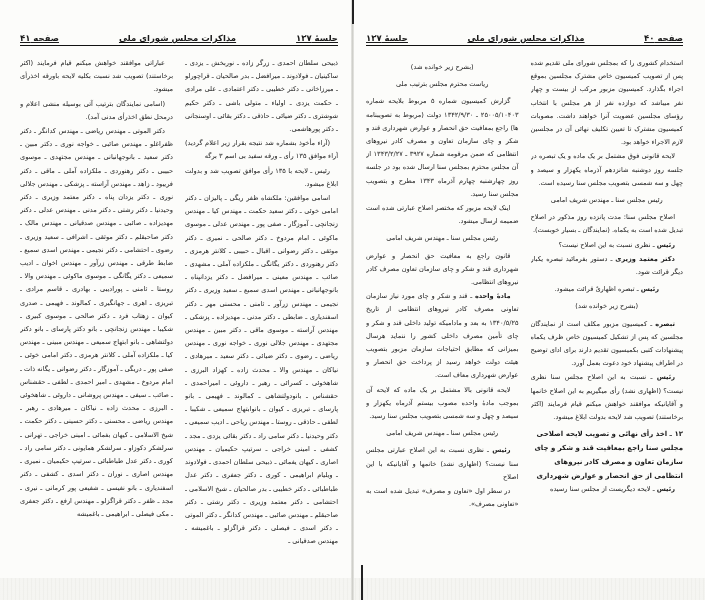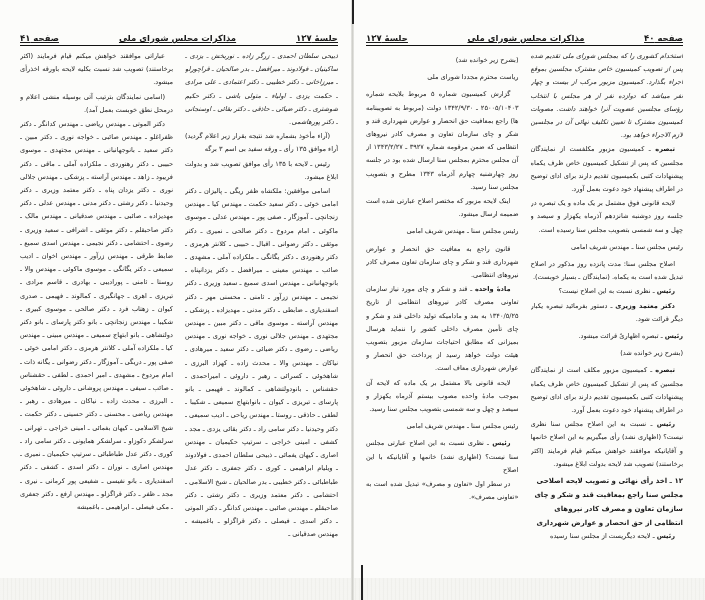--- a/index.html
+++ b/index.html
@@ -29,24 +29,24 @@
     display:flex; justify-content:space-between; align-items:flex-end;
     font-size:8.5px; font-weight:bold; direction:rtl;
     border-bottom:1.6px solid #111; padding-bottom:2px;
   }
   .left .page-head { left:20px; right:14px; }
   .right .page-head { left:14px; right:22px; }
   .page-head span { white-space:nowrap;text-decoration:underline; }
   .cols { position:absolute; top:50px; bottom:28px; display:flex; direction:rtl; gap:12px; }
   .left .cols { left:20px; right:14px; }
   .right .cols { left:14px; right:22px; }
-  .col { flex:1; direction:rtl; text-align:justify; font-size:6.6px; line-height:13.2px; overflow:hidden; }
+  .col { flex:1; direction:rtl; text-align:justify; font-size:6.6px; line-height:13.2px; overflow:hidden;margin-top:7px; }
   .col p { margin:0 0 1px 0; text-indent:8px; }
-  .col p.center { text-align:right; text-indent:0; margin:4px 0; }
-  .col p.noindent { text-indent:0;font-style:italic; }
+  .col p.center { text-align:center; text-indent:0; margin:4px 0; }
+  .col p.noindent { text-indent:0; }
   .col .b { font-weight:bold; }
   .col p.heading { font-weight:bold; text-align:right; text-indent:0; font-size:7px; line-height:14px; margin:3px 0 0 0; }
   .scan-noise {
     position:absolute; left:0; right:0; bottom:0; height:22px;
     background:repeating-linear-gradient(90deg,#f0f0ec 0 3px,#e6e6e1 3px 4px);
     opacity:.6;
   }
 </style>
 </head>
 <body>
@@ -61,52 +61,51 @@
     </div>
     <div class="cols">
       <div class="col">
           <p class="noindent">ذبیحی سلطان احمدی ـ زرگر زاده ـ نوربخش ـ یزدی ـ ساکینیان ـ فولادوند ـ میرافضل ـ بدر صالحیان ـ قراچورلو ـ میرزاخانی ـ دکتر خطیبی ـ دکتر اعتمادی ـ علی مرادی ـ حکمت یزدی ـ اولیاء ـ متولی باشی ـ دکتر حکیم شوشتری ـ دکتر ضیائی ـ حاذقی ـ دکتر بقائی ـ اوسنجانی ـ دکتر پورهاشمی.</p>
           <p>(آراء مأخوذ بشماره شد نتیجه بقرار زیر اعلام گردید) آراء موافق ۱۳۵ رأی ـ ورقه سفید بی اسم ۳ برگه</p>
           <p>رئیس ـ لایحه با ۱۳۵ رأی موافق تصویب شد و بدولت ابلاغ میشود.</p>
           <p>اسامی موافقین: ملکشاه ظفر ریگی ـ پالیزان ـ دکتر امامی خوئی ـ دکتر سعید حکمت ـ مهندس کیا ـ مهندس زنجانچی ـ آموزگار ـ صفی پور ـ مهندس عدلی ـ موسوی ماکوئی ـ امام مردوخ ـ دکتر صالحی ـ نمیری ـ دکتر موثقی ـ دکتر رضوانی ـ اقبال ـ حبیبی ـ کلانتر هرمزی ـ دکتر رهنوردی ـ دکتر یگانگی ـ ملکزاده آملی ـ مشهدی ـ صائب ـ مهندس معینی ـ میرافضل ـ دکتر یزدانپناه ـ بانوجهانبانی ـ مهندس اسدی سمیع ـ سعید وزیری ـ دکتر نجیمی ـ مهندس زرآور ـ ثامنی ـ محسنی مهر ـ دکتر اسفندیاری ـ ضابطی ـ دکتر مدنی ـ مهدیزاده ـ پزشکی ـ مهندس آراسته ـ موسوی ماقی ـ دکتر مبین ـ مهندس مجتهدی ـ مهندس جلالی نوری ـ خواجه نوری ـ مهندس ریاضی ـ رضوی ـ دکتر ضیائی ـ دکتر سعید ـ میرهادی ـ نیاکان ـ مهندس والا ـ محدث زاده ـ کهزاد البرزی ـ شاهخوئی ـ کسرائی ـ رهبر ـ داروئی ـ امیراحمدی ـ حقشناس ـ بانودولتشاهی ـ کمالوند ـ فهیمی ـ بانو پارسای ـ تبریزی ـ کیوان ـ بانوابتهاج سمیعی ـ شکیبا ـ لطفی ـ حاذقی ـ روستا ـ مهندس ریاحی ـ ادیب سمیعی ـ دکتر وحیدنیا ـ دکتر سامی راد ـ دکتر بقائی یزدی ـ مجد ـ کشفی ـ امینی خراجی ـ سرتیپ حکیمیان ـ مهندس اصاری ـ کیهان یغمائی ـ ذبیحی سلطان احمدی ـ فولادوند ـ ویلیام ابراهیمی ـ کوری ـ دکتر جعفری ـ دکتر عدل طباطبائی ـ دکتر خطیبی ـ بدر صالحیان ـ شیخ الاسلامی ـ احتشامی ـ دکتر معتمد وزیری ـ دکتر رشتی ـ دکتر صاحبقلم ـ مهندس صائبی ـ مهندس کدانگر ـ دکتر الموتی ـ دکتر اسدی ـ فیصلی ـ دکتر قراگزلو ـ باغمیشه ـ مهندس صدقیانی ـ</p>
         </div>
       <div class="col">
           <p>عباراتی موافقند خواهش میکنم قیام فرمایند (اکثر برخاستند) تصویب شد نسبت بکلیه لایحه باورقه اخذرأی میشود.</p>
-          <p>(اسامی نمایندگان بترتیب آتی بوسیله منشی اعلام و درمحل نطق خوبست بعمل آمد).</p>
+          <p>(اسامی نمایندگان بترتیب آتی بوسیله منشی اعلام و درمحل نطق اخذرأی مدنی آمد).</p>
           <p>دکتر الموتی ـ مهندس ریاضی ـ مهندس کدانگر ـ دکتر ظفراغلو ـ مهندس صائبی ـ خواجه نوری ـ دکتر مبین ـ دکتر سعید ـ بانوجهانبانی ـ مهندس مجتهدی ـ موسوی حبیبی ـ دکتر رهنوردی ـ ملکزاده آملی ـ ماقی ـ دکتر فریبود ـ زاهد ـ مهندس آراسته ـ پزشکی ـ مهندس جلالی نوری ـ دکتر یزدان پناه ـ دکتر معتمد وزیری ـ دکتر وحیدنیا ـ دکتر رشتی ـ دکتر مدنی ـ مهندس عدلی ـ دکتر مهدیزاده ـ صائبی ـ مهندس صدقیانی ـ مهندس مالک ـ دکتر صاحبقلم ـ دکتر موثقی ـ اشرافی ـ سعید وزیری ـ رضوی ـ احتشامی ـ دکتر نجیمی ـ مهندس اسدی سمیع ـ ضابط طرقی ـ مهندس زرآور ـ مهندس اخوان ـ ادیب سمیعی ـ دکتر یگانگی ـ موسوی ماکوئی ـ مهندس والا ـ روستا ـ ثامنی ـ پورادیبی ـ بهادری ـ قاسم مرادی ـ تبریزی ـ اهری ـ جهانگیری ـ کمالوند ـ فهیمی ـ صدری کیوان ـ زهتاب فرد ـ دکتر صالحی ـ موسوی کبیری ـ شکیبا ـ مهندس زنجانچی ـ بانو دکتر پارسای ـ بانو دکتر دولتشاهی ـ بانو ابتهاج سمیعی ـ مهندس مبینی ـ مهندس کیا ـ ملکزاده آملی ـ کلانتر هرمزی ـ دکتر امامی خوئی ـ صفی پور ـ دریگی ـ آموزگار ـ دکتر رضوانی ـ یگانه ذات ـ امام مردوخ ـ مشهدی ـ امیر احمدی ـ لطفی ـ حقشناس ـ صائب ـ سیفی ـ مهندس پروشانی ـ داروئی ـ شاهخوئی ـ البرزی ـ محدث زاده ـ نیاکان ـ میرهادی ـ رهبر ـ مهندس ریاضی ـ محسنی ـ دکتر حسینی ـ دکتر حکمت ـ شیخ الاسلامی ـ کیهان بغمائی ـ امینی خراجی ـ تهرانی ـ سرلشکر دکوزاو ـ سرلشکر همایونی ـ دکتر سامی راد ـ کوری ـ دکتر عدل طباطبائی ـ سرتیپ حکیمیان ـ نمیری ـ مهندس اصاری ـ نوران ـ دکتر اسدی ـ کشفی ـ دکتر اسفندیاری ـ بانو نفیسی ـ شفیعی پور کرمانی ـ نیری ـ مجد ـ ظفر ـ دکتر قراگزلو ـ مهندس ارفع ـ دکتر جعفری ـ مکی فیصلی ـ ابراهیمی ـ باغمیشه</p>
         </div>
     </div>
     <div class="scan-noise"></div>
   </div>
 
   <div class="page right">
     <div class="page-head">
       <span>صفحه ۴۰</span>
       <span>مذاکرات مجلس شورای ملی</span>
       <span>جلسهٔ ۱۳۷</span>
     </div>
     <div class="cols">
       <div class="col">
           <p class="noindent">استخدام کشوری را که بمجلس شورای ملی تقدیم شده پس از تصویب کمیسیون خاص مشترک مجلسین بموقع اجراء بگذارد. کمیسیون مزبور مرکب از بیست و چهار نفر میباشد که دوازده نفر از هر مجلس با انتخاب رؤسای مجلسین عضویت آنرا خواهند داشت. مصوبات کمیسیون مشترک تا تعیین تکلیف نهائی آن در مجلسین لازم الاجراء خواهد بود.</p>
-          <p><span class="b">تبصره</span><span> ـ کمیسیون مزبور مکلفست از نمایندگان مجلسین که پس از تشکیل کمیسیون خاص ظرف یکماه پیشنهادات کتبی بکمیسیون تقدیم دارند برای ادای توضیح در اطراف پیشنهاد خود دعوت بعمل آورد.</span></p>
           <p>لایحه قانونی فوق مشتمل بر یک ماده و یک تبصره در جلسه روز دوشنبه شانزدهم آذرماه یکهزار و سیصد و چهل و سه شمسی بتصویب مجلس سنا رسیده است.</p>
           <p class="center">رئیس مجلس سنا ـ مهندس شریف امامی</p>
           <p>اصلاح مجلس سنا: مدت پانزده روز مذکور در اصلاح تبدیل شده است به یکماه. (نمایندگان ـ بسیار خوبست).</p>
           <p><span class="b">رئیس</span><span> ـ نظری نسبت به این اصلاح نیست؟</span></p>
           <p><span class="b">دکتر معتمد وزیری</span><span> ـ دستور بفرمائید تبصره یکبار دیگر قرائت شود.</span></p>
           <p class="center"><span class="b">رئیس</span><span> ـ تبصره اظهاریً قرائت میشود.</span></p>
           <p class="center">(بشرح زیر خوانده شد)</p>
           <p><span class="b">تبصره</span><span> ـ کمیسیون مزبور مکلف است از نمایندگان مجلسین که پس از تشکیل کمیسیون خاص ظرف یکماه پیشنهادات کتبی بکمیسیون تقدیم دارند برای ادای توضیح در اطراف پیشنهاد خود دعوت بعمل آورد.</span></p>
           <p><span class="b">رئیس</span><span> ـ نسبت به این اصلاح مجلس سنا نظری نیست؟ (اظهاری نشد) رأی میگیریم به این اصلاح خانمها و آقایانیکه موافقند خواهش میکنم قیام فرمایند (اکثر برخاستند) تصویب شد لایحه بدولت ابلاغ میشود.</span></p>
           <p class="heading">۱۲ ـ اخذ رأی نهائی و تصویب لایحه اصلاحی مجلس سنا راجع بمعافیت قند و شکر و چای سازمان تعاون و مصرف کادر نیروهای انتظامی از حق انحصار و عوارض شهرداری</p>
           <p><span class="b">رئیس</span><span> ـ لایحه دیگریست از مجلس سنا رسیده</span></p>
         </div>
       <div class="col">
           <p class="center">(بشرح زیر خوانده شد)</p>
-          <p class="center">ریاست محترم مجددا شورای ملی</p>
+          <p class="center">ریاست محترم مجلس بترتیب ملی</p>
           <p>گزارش کمیسیون شماره ۵ مربوط بلایحه شماره ۲۵۰۰۵/۱۰۴۰۳ ـ ۱۳۴۲/۹/۳۰ دولت (مربوط به تصویبنامه ها) راجع بمعافیت حق انحصار و عوارض شهرداری قند و شکر و چای سازمان تعاون و مصرف کادر نیروهای انتظامی که ضمن مرقومه شماره ۳۹۲۷ ـ ۱۳۴۳/۲/۲۷ از آن مجلس محترم بمجلس سنا ارسال شده بود در جلسه روز چهارشنبه چهارم آذرماه ۱۳۴۳ مطرح و بتصویب مجلس سنا رسید.</p>
           <p>اینک لایحه مزبور که مختصر اصلاح عبارتی شده است ضمیمه ارسال میشود.</p>
           <p class="center">رئیس مجلس سنا ـ مهندس شریف امامی</p>
           <p>قانون راجع به معافیت حق انحصار و عوارض شهرداری قند و شکر و چای سازمان تعاون مصرف کادر نیروهای انتظامی.</p>
           <p><span class="b">مادهٔ واحده</span><span> ـ قند و شکر و چای مورد نیاز سازمان تعاونی مصرف کادر نیروهای انتظامی از تاریخ ۱۳۴۰/۵/۲۵ به بعد و مادامیکه تولید داخلی قند و شکر و چای تأمین مصرف داخلی کشور را ننماید هرسال بمیزانی که مطابق احتیاجات سازمان مزبور بتصویب هیئت دولت خواهد رسید از پرداخت حق انحصار و عوارض شهرداری معاف است.</span></p>
           <p>لایحه قانونی بالا مشتمل بر یک ماده که لایحه آن بموجب مادهٔ واحده مصوب بیستم آذرماه یکهزار و سیصد و چهل و سه شمسی بتصویب مجلس سنا رسید.</p>
           <p class="center">رئیس مجلس سنا ـ مهندس شریف امامی</p>
           <p><span class="b">رئیس</span><span> ـ نظری نسبت به این اصلاح عبارتی مجلس سنا نیست؟ (اظهاری نشد) خانمها و آقایانیکه با این اصلاح</span></p>
           <p>در سطر اول «تعاون و مصرف» تبدیل شده است به «تعاونی مصرف».</p>
         </div>

